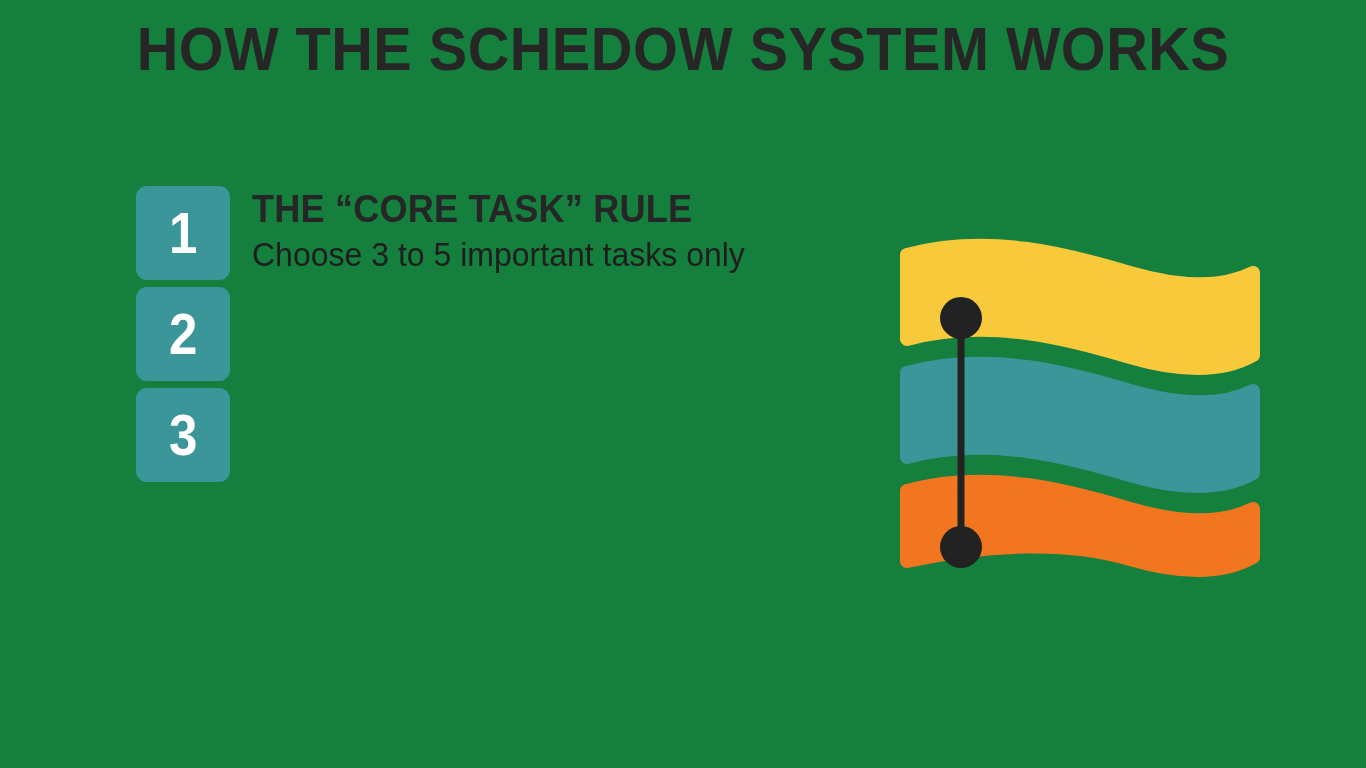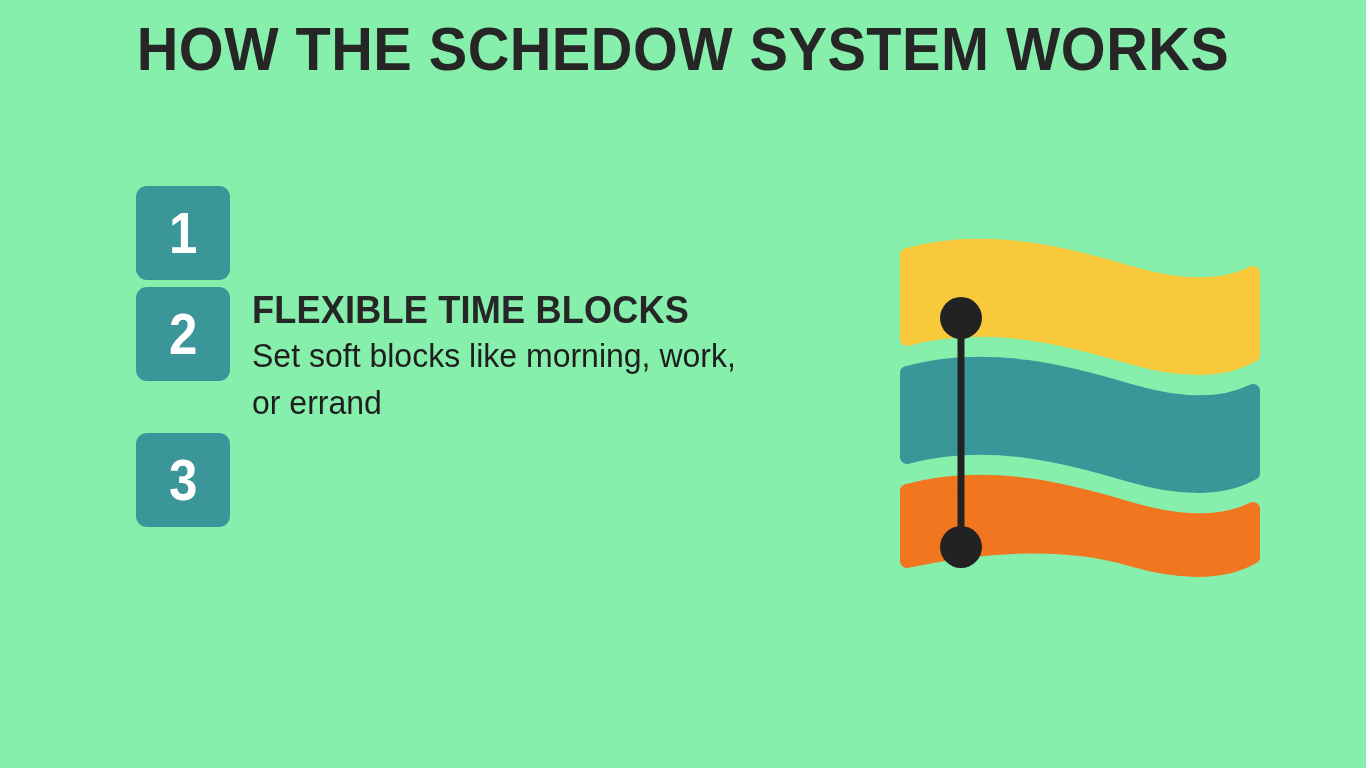--- a/index.html
+++ b/index.html
@@ -12,21 +12,21 @@
     background: #FAF9F7;
     font-family: "Liberation Sans", sans-serif;
     overflow: hidden;
     position: relative;
   }
 
   .slide {
     position: relative;
     width: 1366px;
     height: 768px;
-    background: #86efac;
+    background: #15803d;
   }
 
   
   .title {
     position: absolute;
     left: 0;
     top: 14px;
     width: 1366px;
     text-align: center;
     font-family: "Liberation Sans Narrow", "Liberation Sans", sans-serif;
@@ -118,29 +118,29 @@
 <div class="slide">
 
   <div class="title">HOW THE SCHEDOW SYSTEM WORKS</div>
 
   <div class="steps">
 
     <div class="step">
       <div class="badge" style="background: rgb(58, 150, 153);">
         <span class="badge-num">1</span>
       </div>
+      <div class="step-text">
+        <div class="step-heading">THE “CORE TASK” RULE</div>
+        <div class="step-body">Choose 3 to 5 important tasks only</div>
+      </div>
     </div>
 
     <div class="step">
       <div class="badge" style="background: rgb(58, 150, 153);">
         <span class="badge-num">2</span>
-      </div>
-      <div class="step-text">
-        <div class="step-heading">FLEXIBLE TIME BLOCKS</div>
-        <div class="step-body">Set soft blocks like morning, work, or errand</div>
       </div>
     </div>
 
     <div class="step">
       <div class="badge" style="background: rgb(58, 150, 153);">
         <span class="badge-num">3</span>
       </div>
     </div>
 
   </div>

